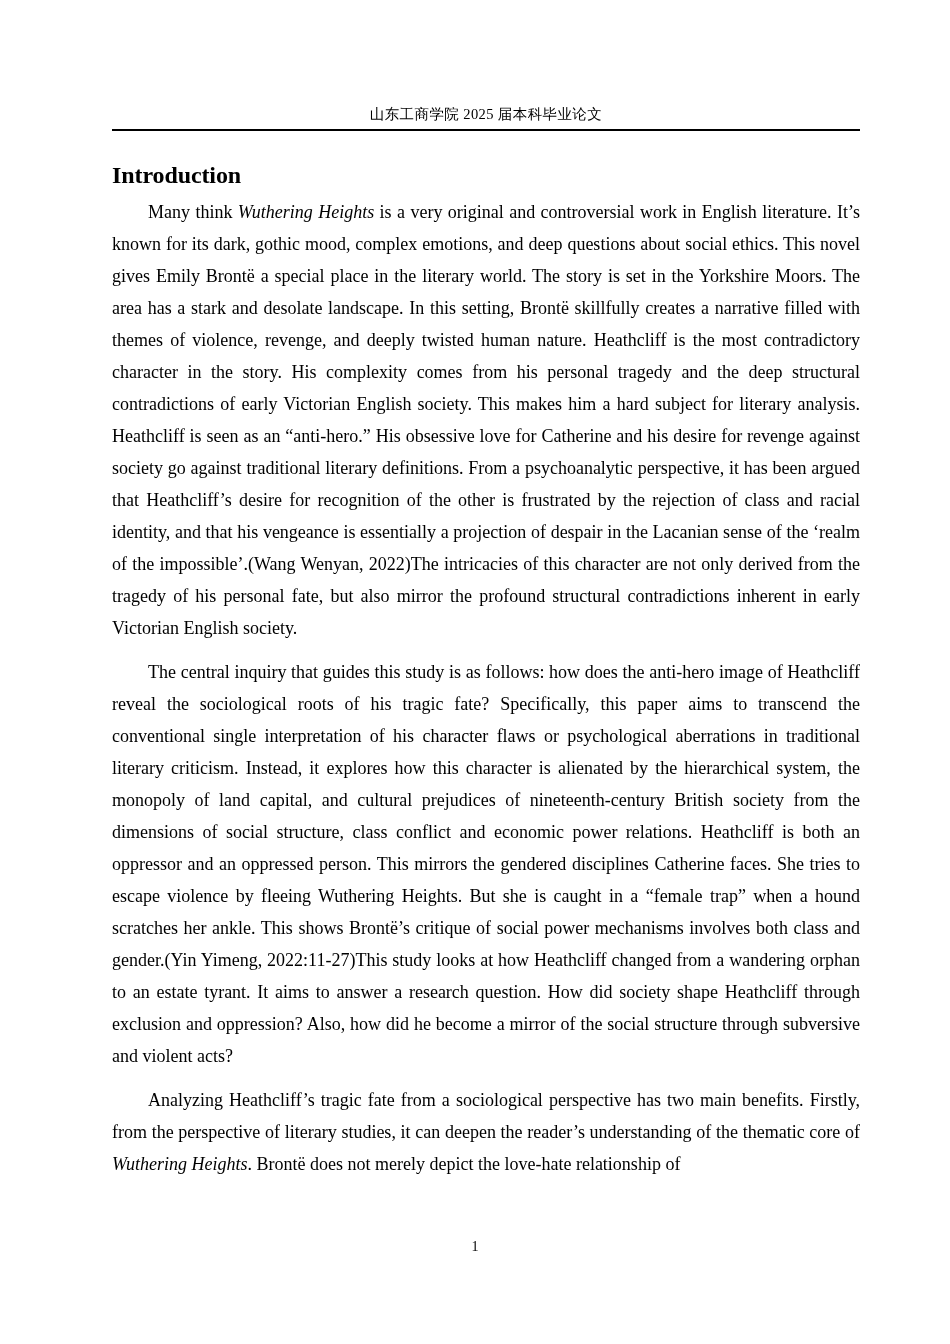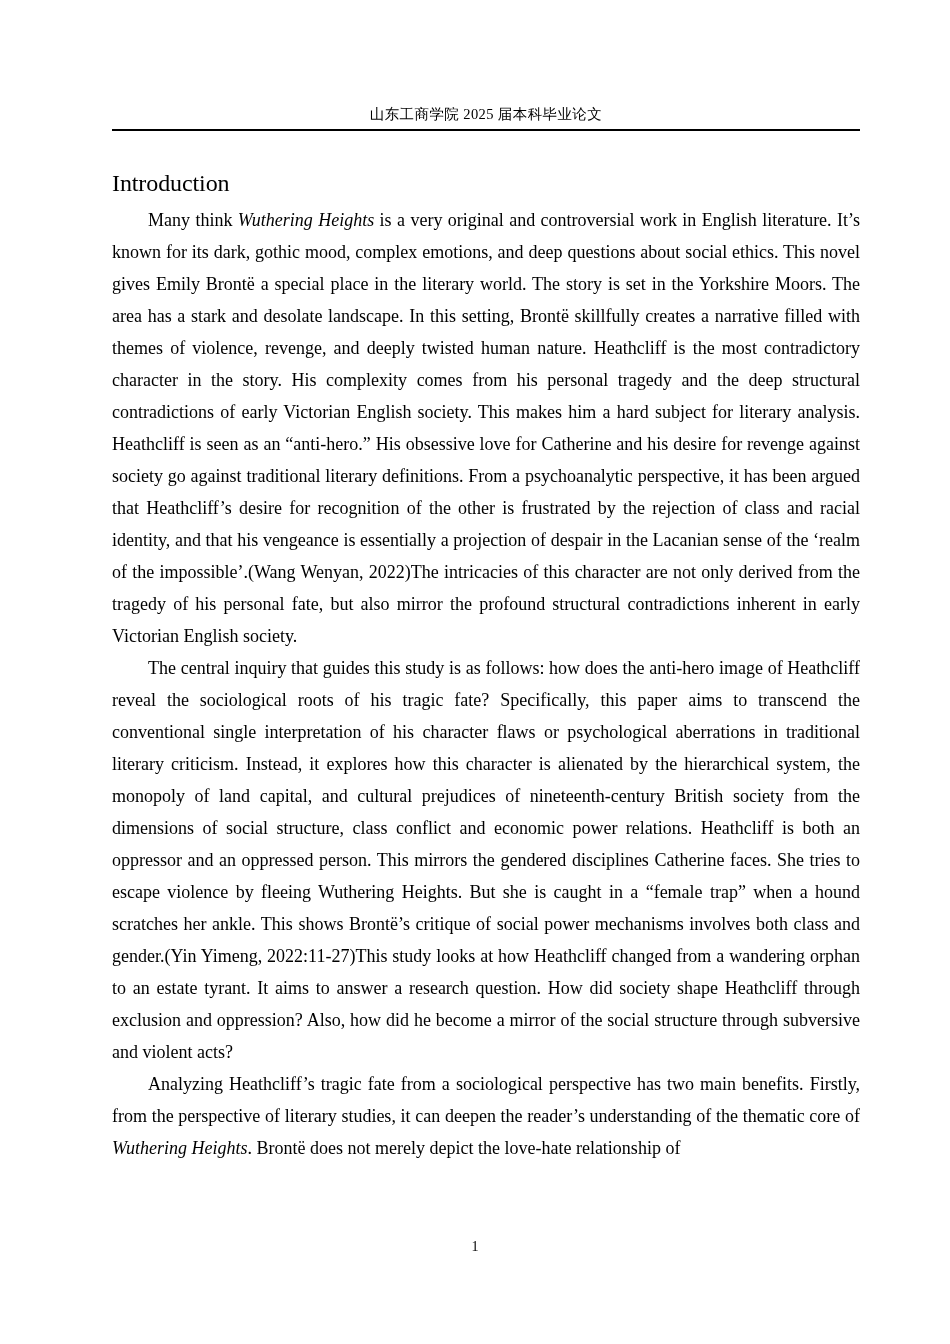--- a/index.html
+++ b/index.html
@@ -53,41 +53,41 @@
   .content {
     position: absolute;
     left: 112px;
     top: 160px;
     width: 748px;
   }
 
   h1.section-title {
     font-family: "Liberation Serif", "DejaVu Serif", serif;
     font-size: 24px;
-    font-weight: normal;
+    font-weight: bold;
     line-height: 30px;
-    margin: 8px 0 6px 0;
+    margin: 0 0 6px 0;
     padding: 0;
     letter-spacing: -0.1px;
   }
 
   p.body-para {
     font-family: "Liberation Serif", "DejaVu Serif", serif;
     font-size: 18px;
     line-height: 32px;
     margin: 0;
     padding: 0;
     text-align: justify;
     text-justify: inter-word;
     text-indent: 2em;
     hyphens: none;
     word-spacing: 0px;
   }
   p.body-para + p.body-para {
-    margin-top: 0;
+    margin-top: 12px;
   }
 
   .bookname { font-style: italic; }
 
   
   .page-number {
     position: absolute;
     left: 0;
     top: 1238px;
     width: 950px;

